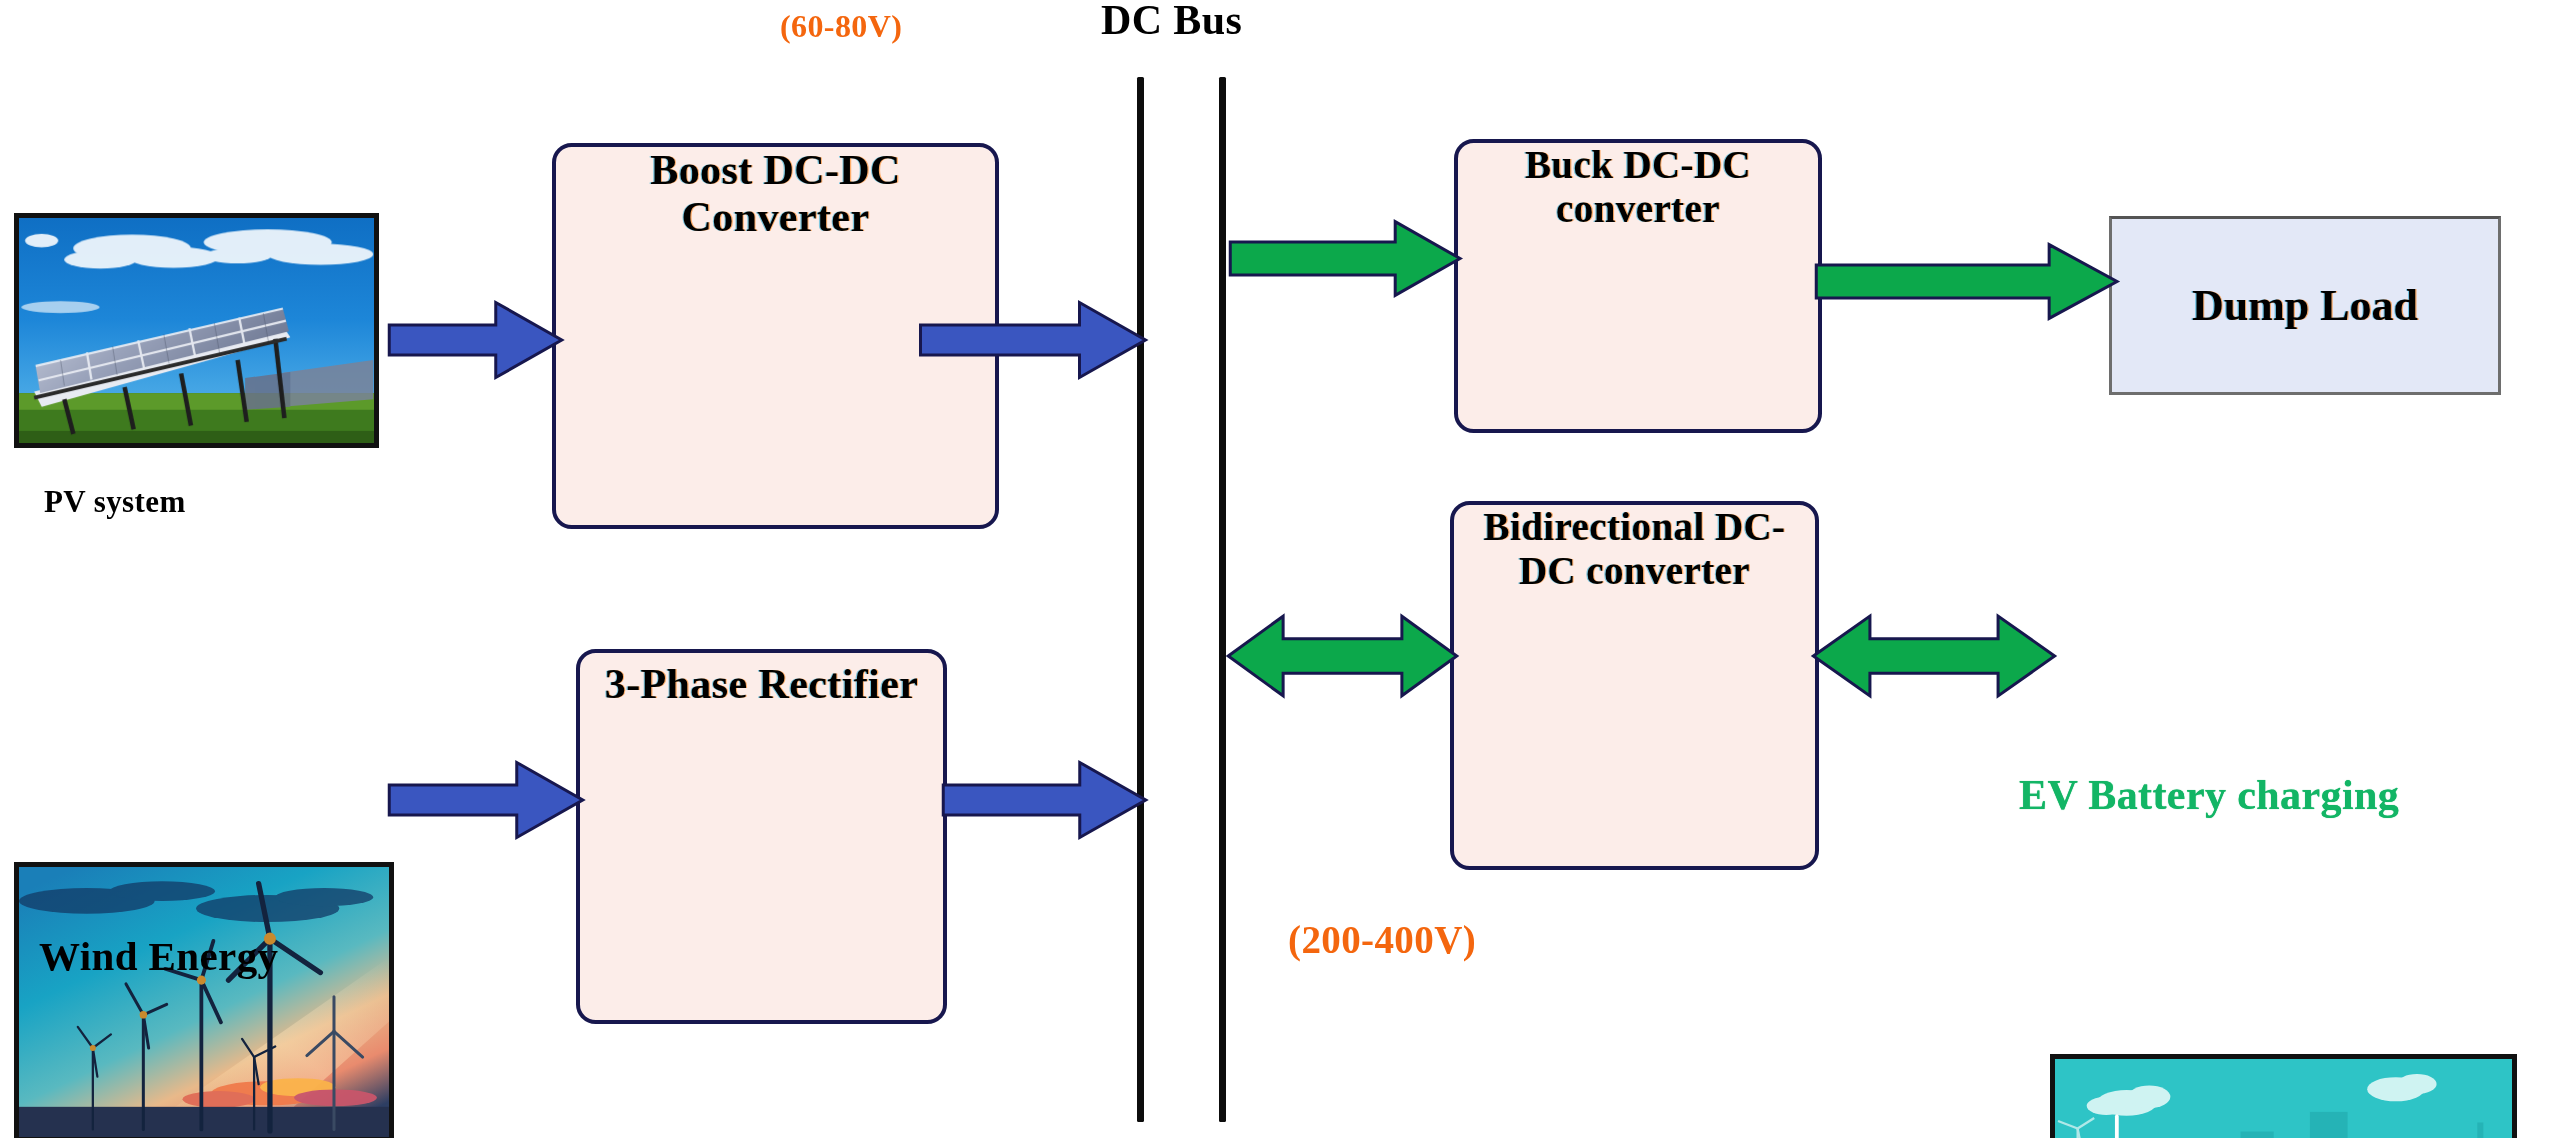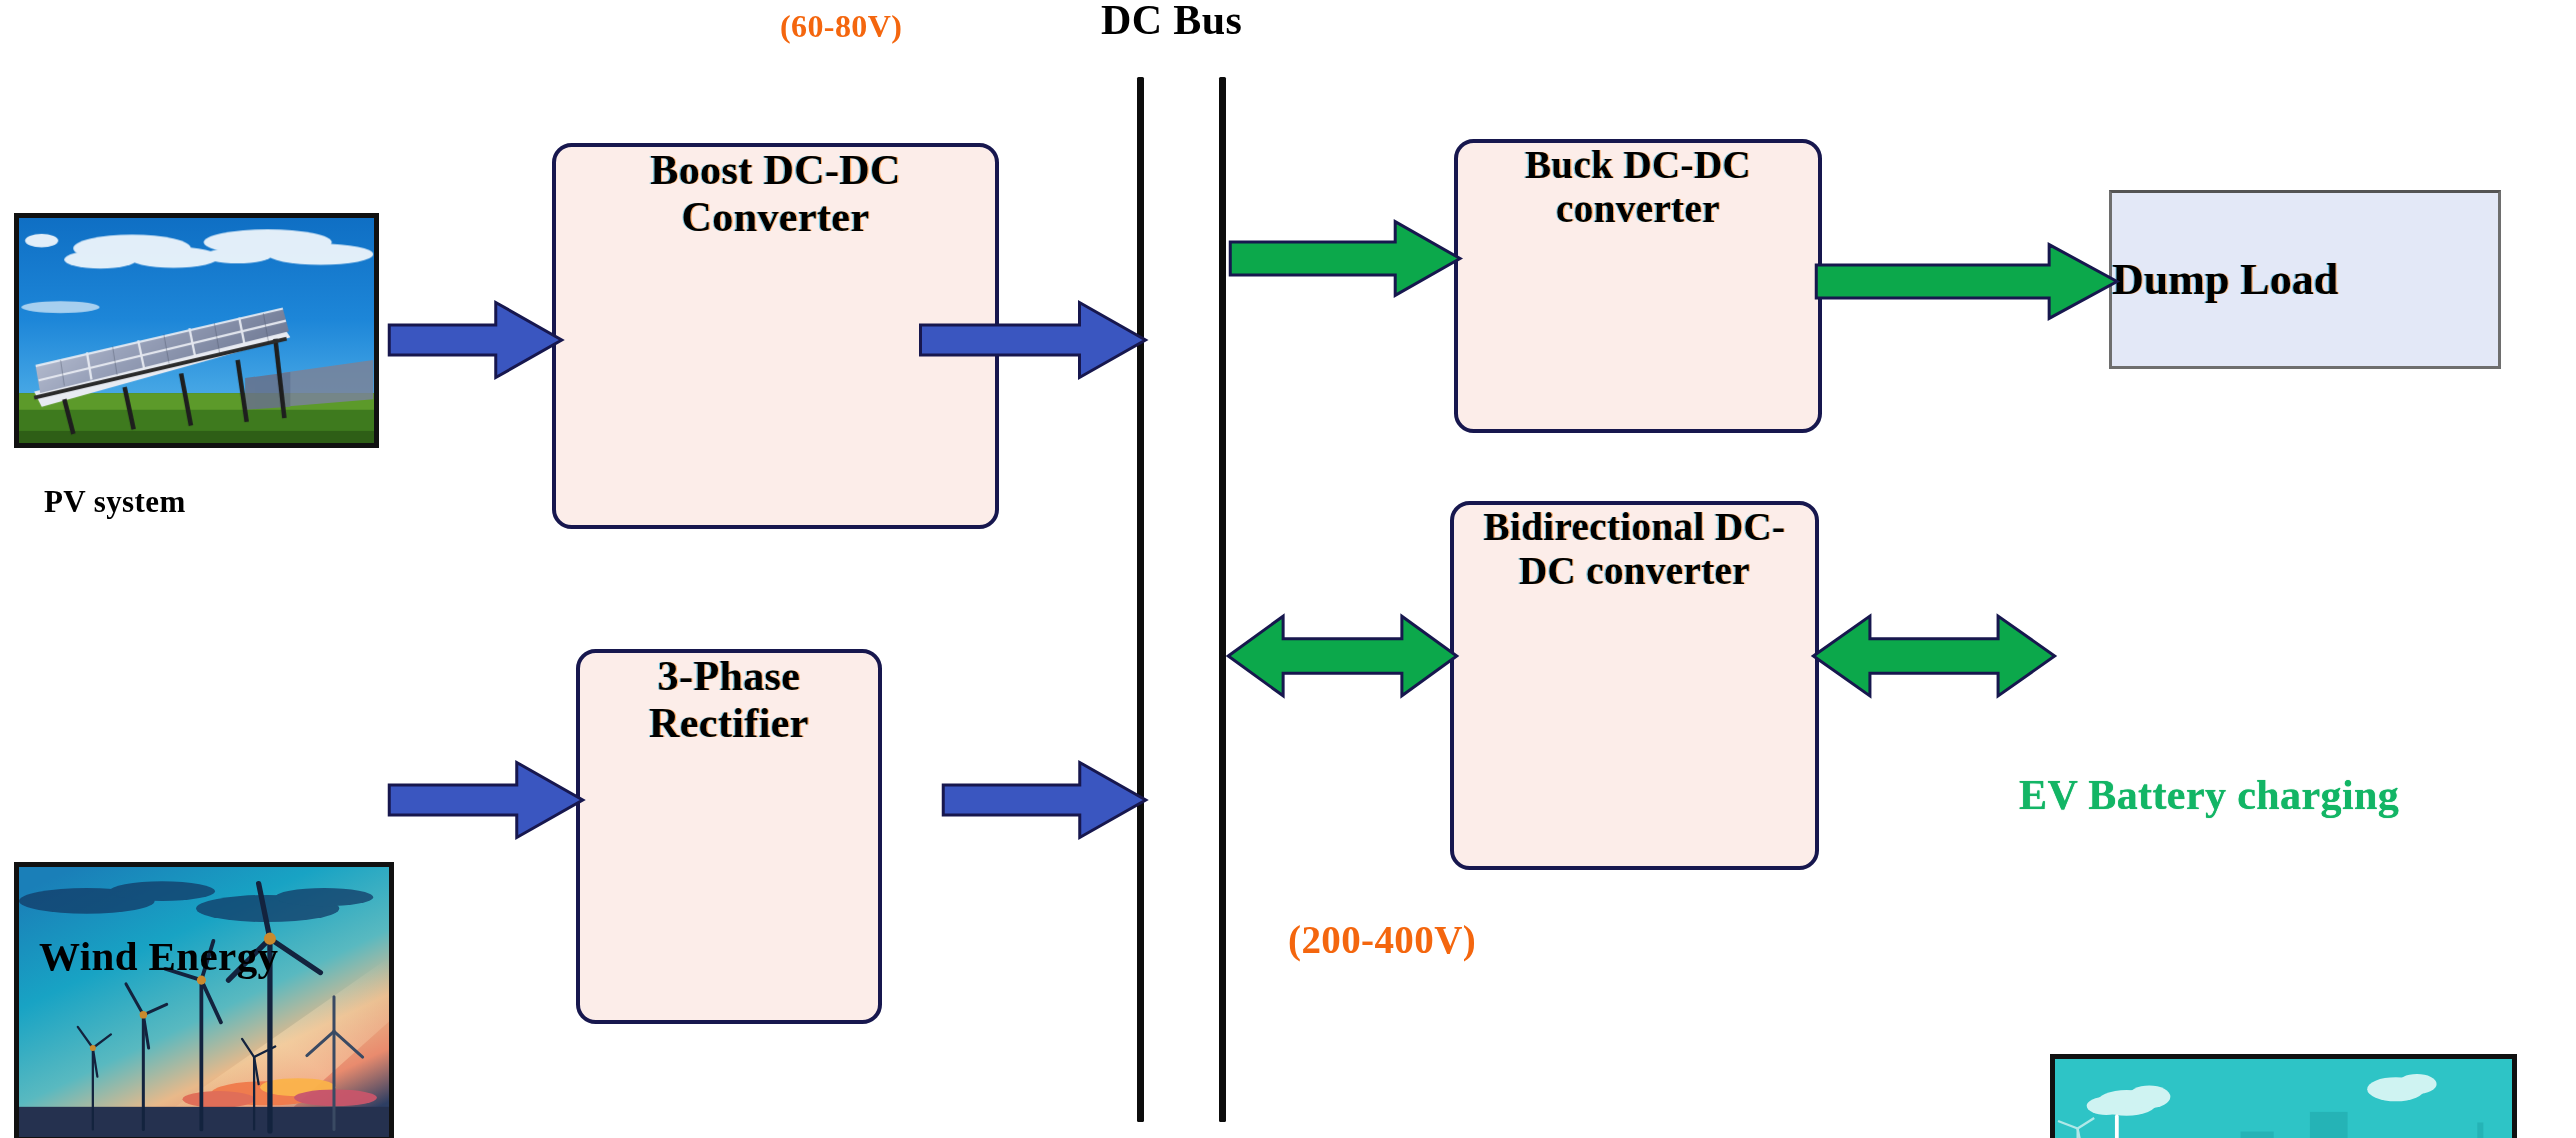--- a/index.html
+++ b/index.html
@@ -36,25 +36,26 @@
   }
 
   
   .load-box {
     box-sizing: border-box;
     background: #E3E8F7;
     border: 3px solid #6E6E6E;
     border-top-color: #545454;
     display: flex;
     align-items: center;
-    justify-content: flex-start;
+    justify-content: center;
     text-align: center;
     color: #000000;
     font-weight: bold;
     text-shadow: 1.1px 0 0 rgba(255,120,0,0.55), -1.1px 0 0 rgba(0,160,210,0.5);
+    margin-top: 26px;
   }
 
   
   .photo {
     box-sizing: border-box;
     border: 5.3px solid #111111;
     overflow: hidden;
     position: relative;
   }
 
@@ -252,21 +253,21 @@
         </g>
       </g>
     </svg>
   </div>
   <div class="abs cap" style="left:39px; top:932px; font-size:41px;">Wind Energy</div>
 
   <div class="abs conv-box" style="left:552px; top:143px; width:447px; height:386px; font-size:42px; padding:0 26px;">
     <span>Boost DC-DC Converter</span>
   </div>
 
-  <div class="abs conv-box" style="left:576px; top:649px; width:306px; height:375px; font-size:42px; padding:0 18px;">
+  <div class="abs conv-box" style="left:576px; top:649px; width:371px; height:375px; font-size:42px; padding:8px 18px;">
     <span>3-Phase Rectifier</span>
   </div>
 
   <div class="abs conv-box" style="left:1454px; top:139px; width:368px; height:294px; font-size:39px; padding:0 18px;">
     <span>Buck DC-DC converter</span>
   </div>
 
   <div class="abs conv-box" style="left:1450px; top:501px; width:369px; height:369px; font-size:39px; padding:0 9px;">
     <span>Bidirectional DC-DC converter</span>
   </div>

